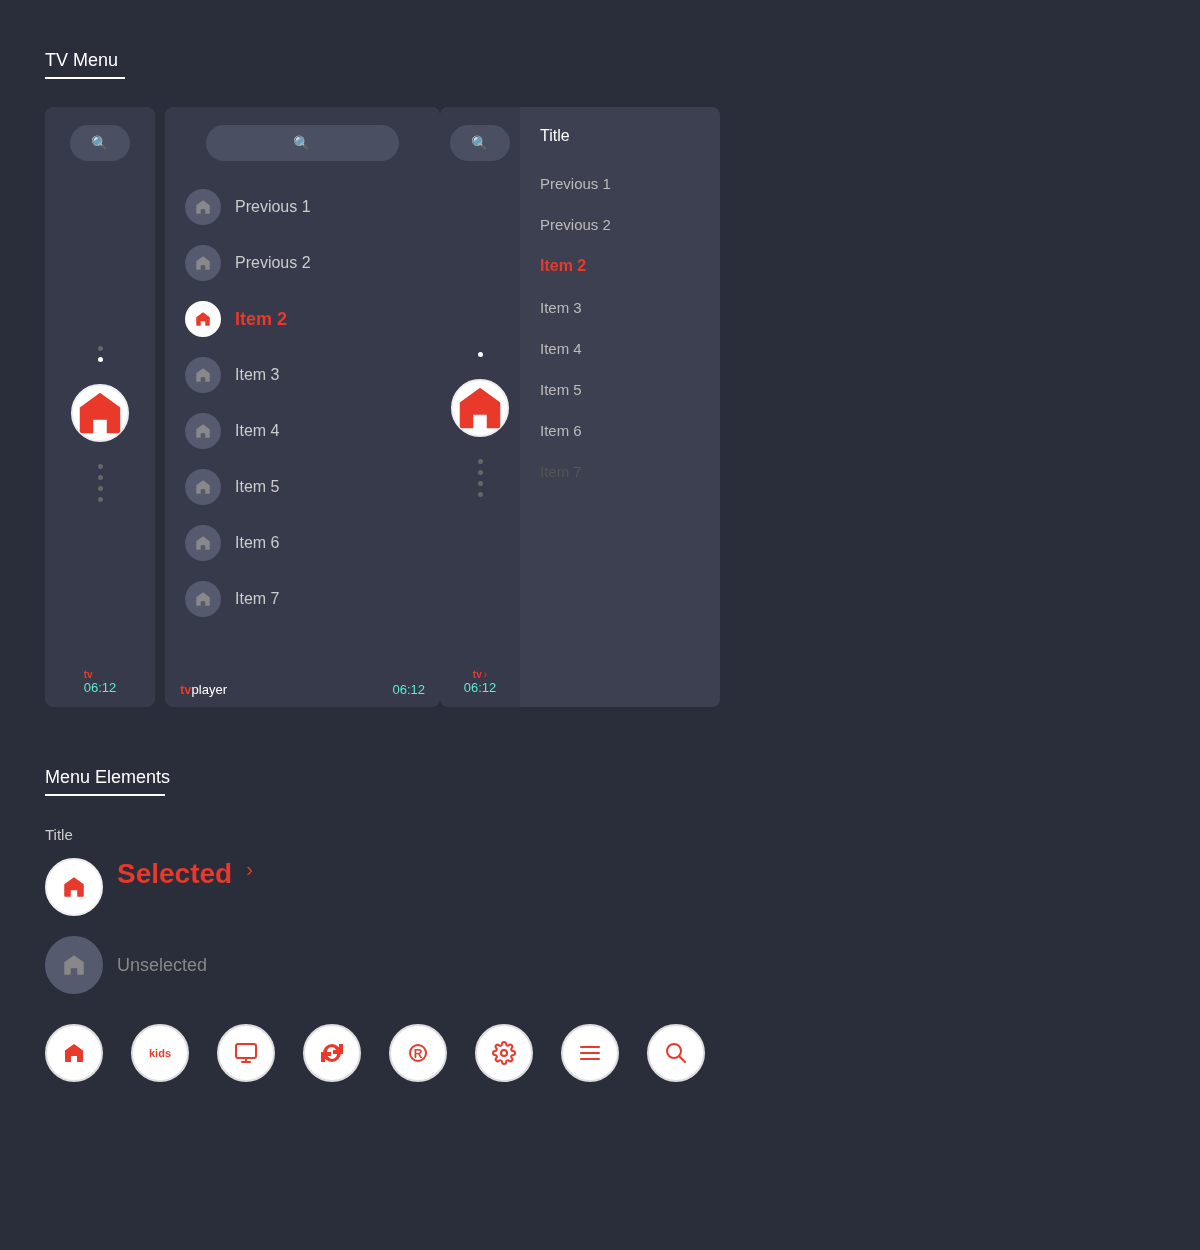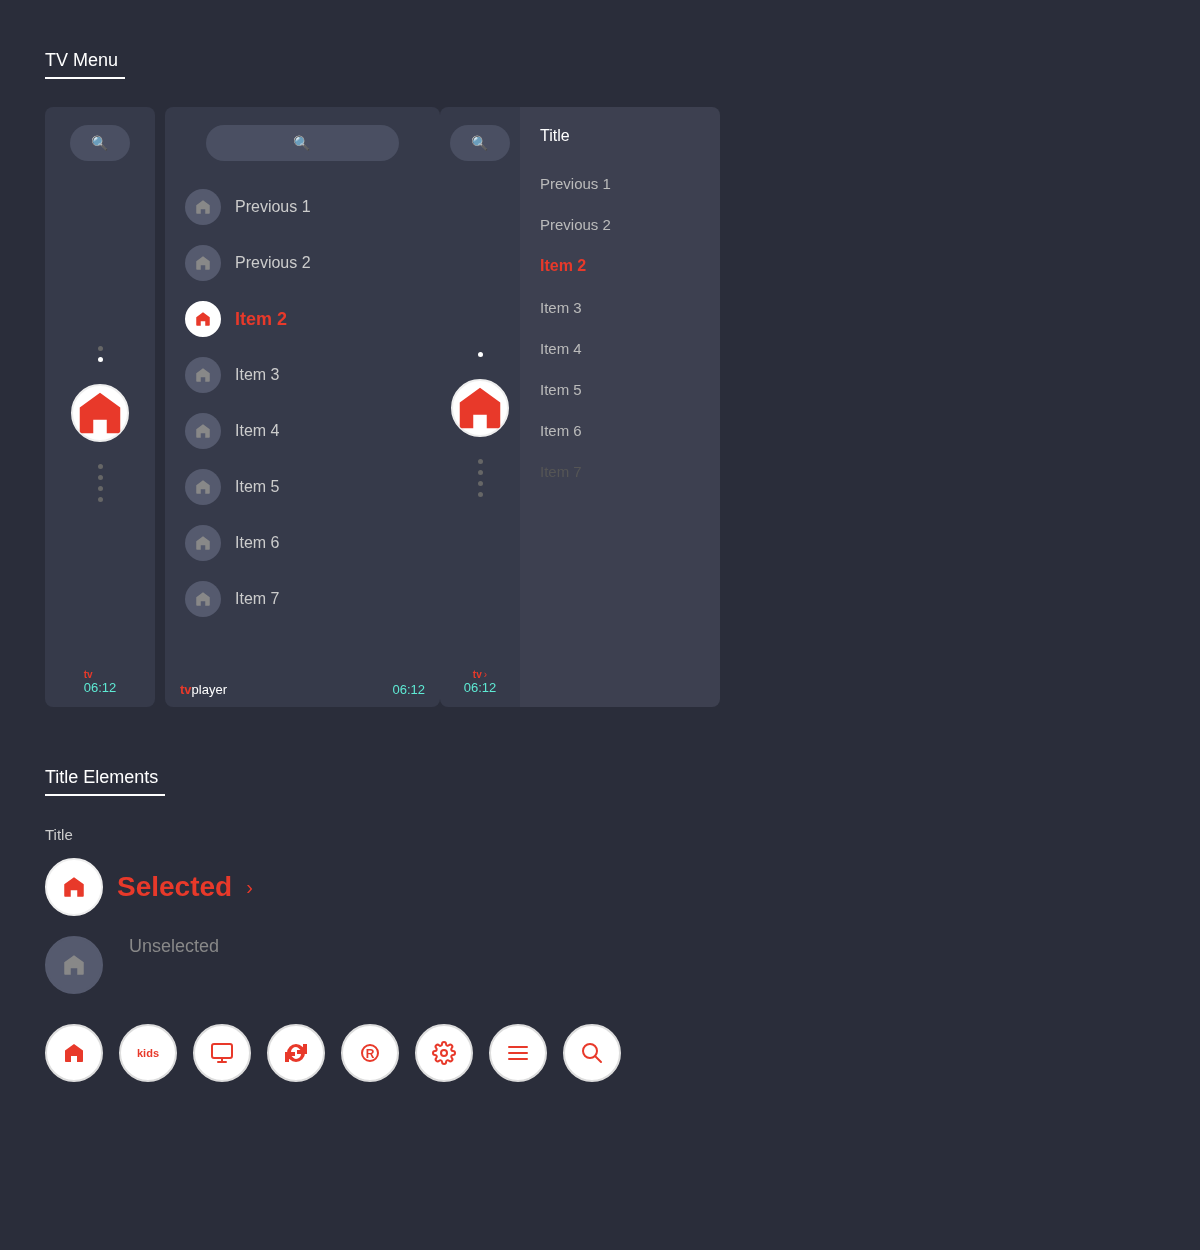--- a/index.html
+++ b/index.html
@@ -256,49 +256,50 @@
     .elements-title-row {
       margin-top: 30px;
       margin-bottom: 15px;
       font-size: 15px;
       color: #ccc;
     }
 
     
     .selected-item-row {
       display: flex;
-      align-items: center;
+      align-items: flex-start;
       gap: 14px;
       margin-bottom: 20px;
     }
     .selected-item-label {
       font-size: 28px;
       font-weight: 600;
       color: #e8392a;
     }
     .chevron-right {
       font-size: 20px;
       color: #e8392a;
     }
 
     
     .unselected-item-row {
       display: flex;
-      gap: 26px;
+      align-items: center;
+      gap: 14px;
       margin-bottom: 30px;
     }
     .unselected-item-label {
       font-size: 18px;
       color: #888;
     }
 
     
     .icon-row {
       display: flex;
-      gap: 16px;
+      gap: 28px;
       align-items: center;
       margin-top: 10px;
     }
     .icon-circle {
       width: 58px;
       height: 58px;
       border-radius: 50%;
       background: #fff;
       border: 2px solid #ddd;
       display: flex;
@@ -505,21 +506,21 @@
       <div class="text-menu-item">Item 3</div>
       <div class="text-menu-item">Item 4</div>
       <div class="text-menu-item">Item 5</div>
       <div class="text-menu-item">Item 6</div>
       <div class="text-menu-item faded-text">Item 7</div>
     </div>
   </div>
 </div>
 
 <div class="menu-elements-section">
-  <div class="section-title">Title Elements</div>
+  <div class="section-title">Menu Elements</div>
   <div class="menu-elements-underline"></div>
 
   <div class="elements-title-row">Title</div>
 
   <div class="selected-item-row">
     <div class="large-icon-circle">
       <svg viewBox="0 0 24 24" fill="none" xmlns="http://www.w3.org/2000/svg" width="26" height="26">
         <path d="M3 9.5L12 3L21 9.5V20C21 20.55 20.55 21 20 21H15V15H9V21H4C3.45 21 3 20.55 3 20V9.5Z" class="house-red"></path>
       </svg>
     </div>

